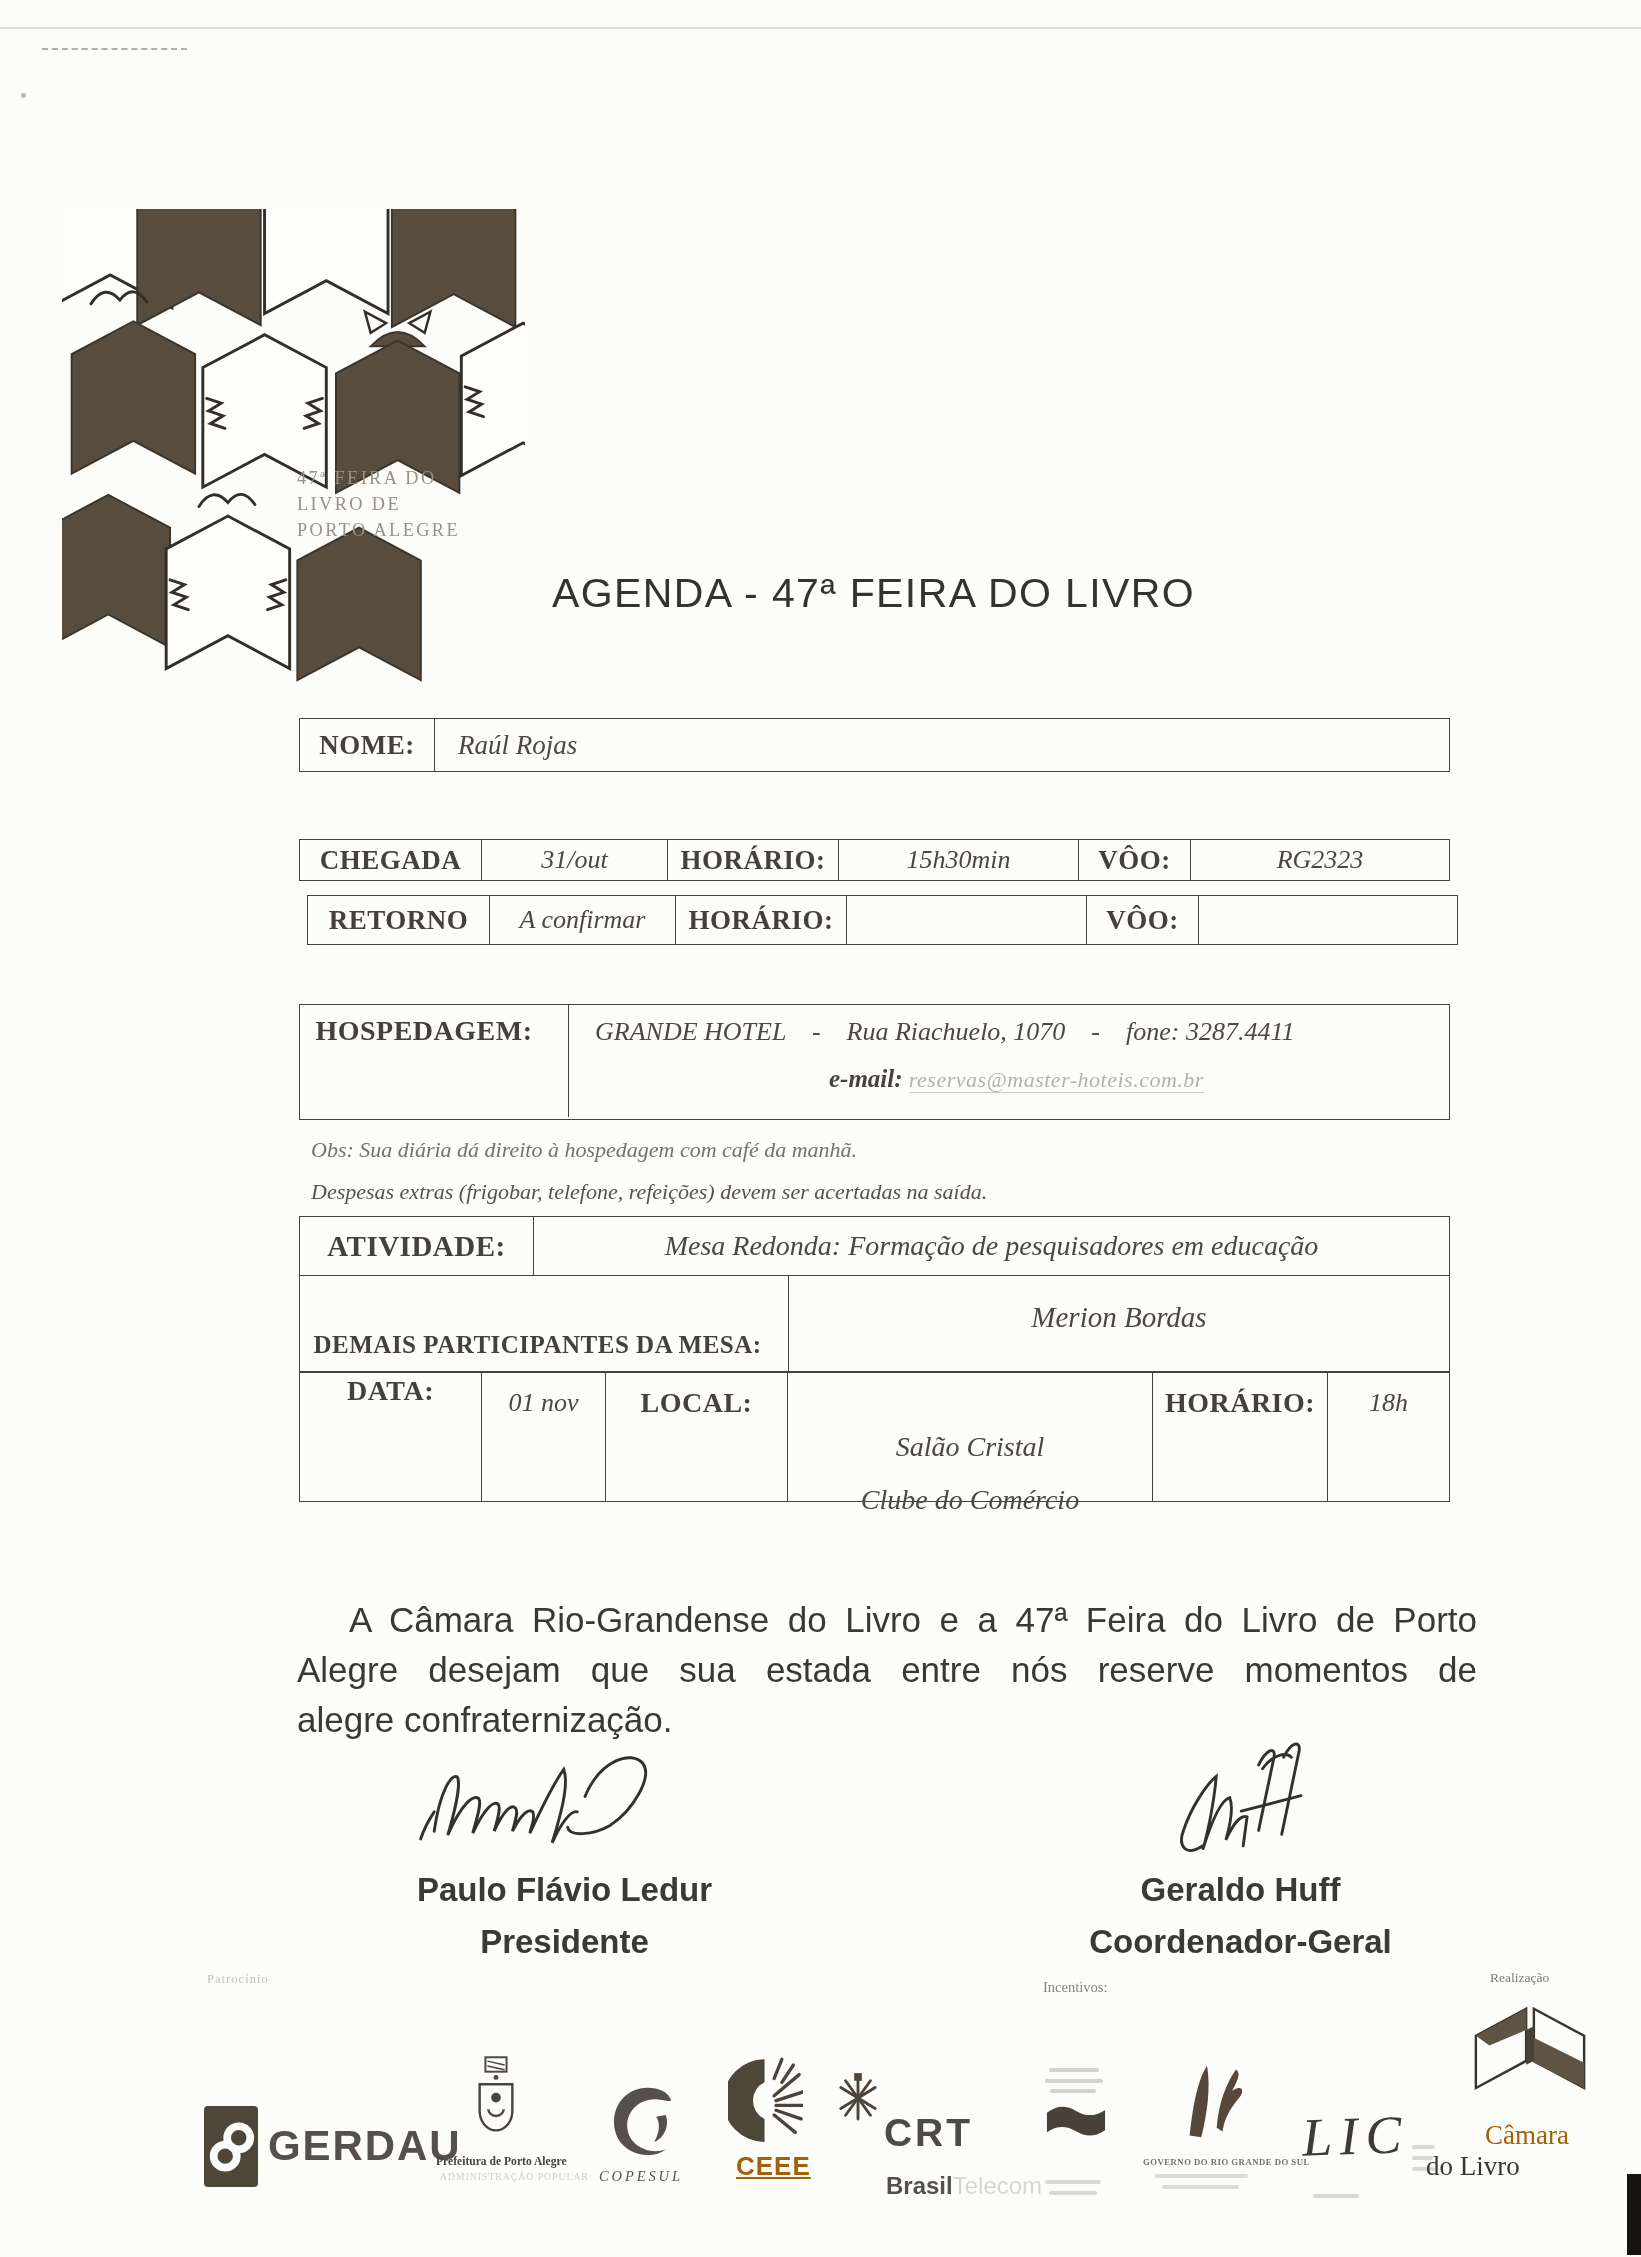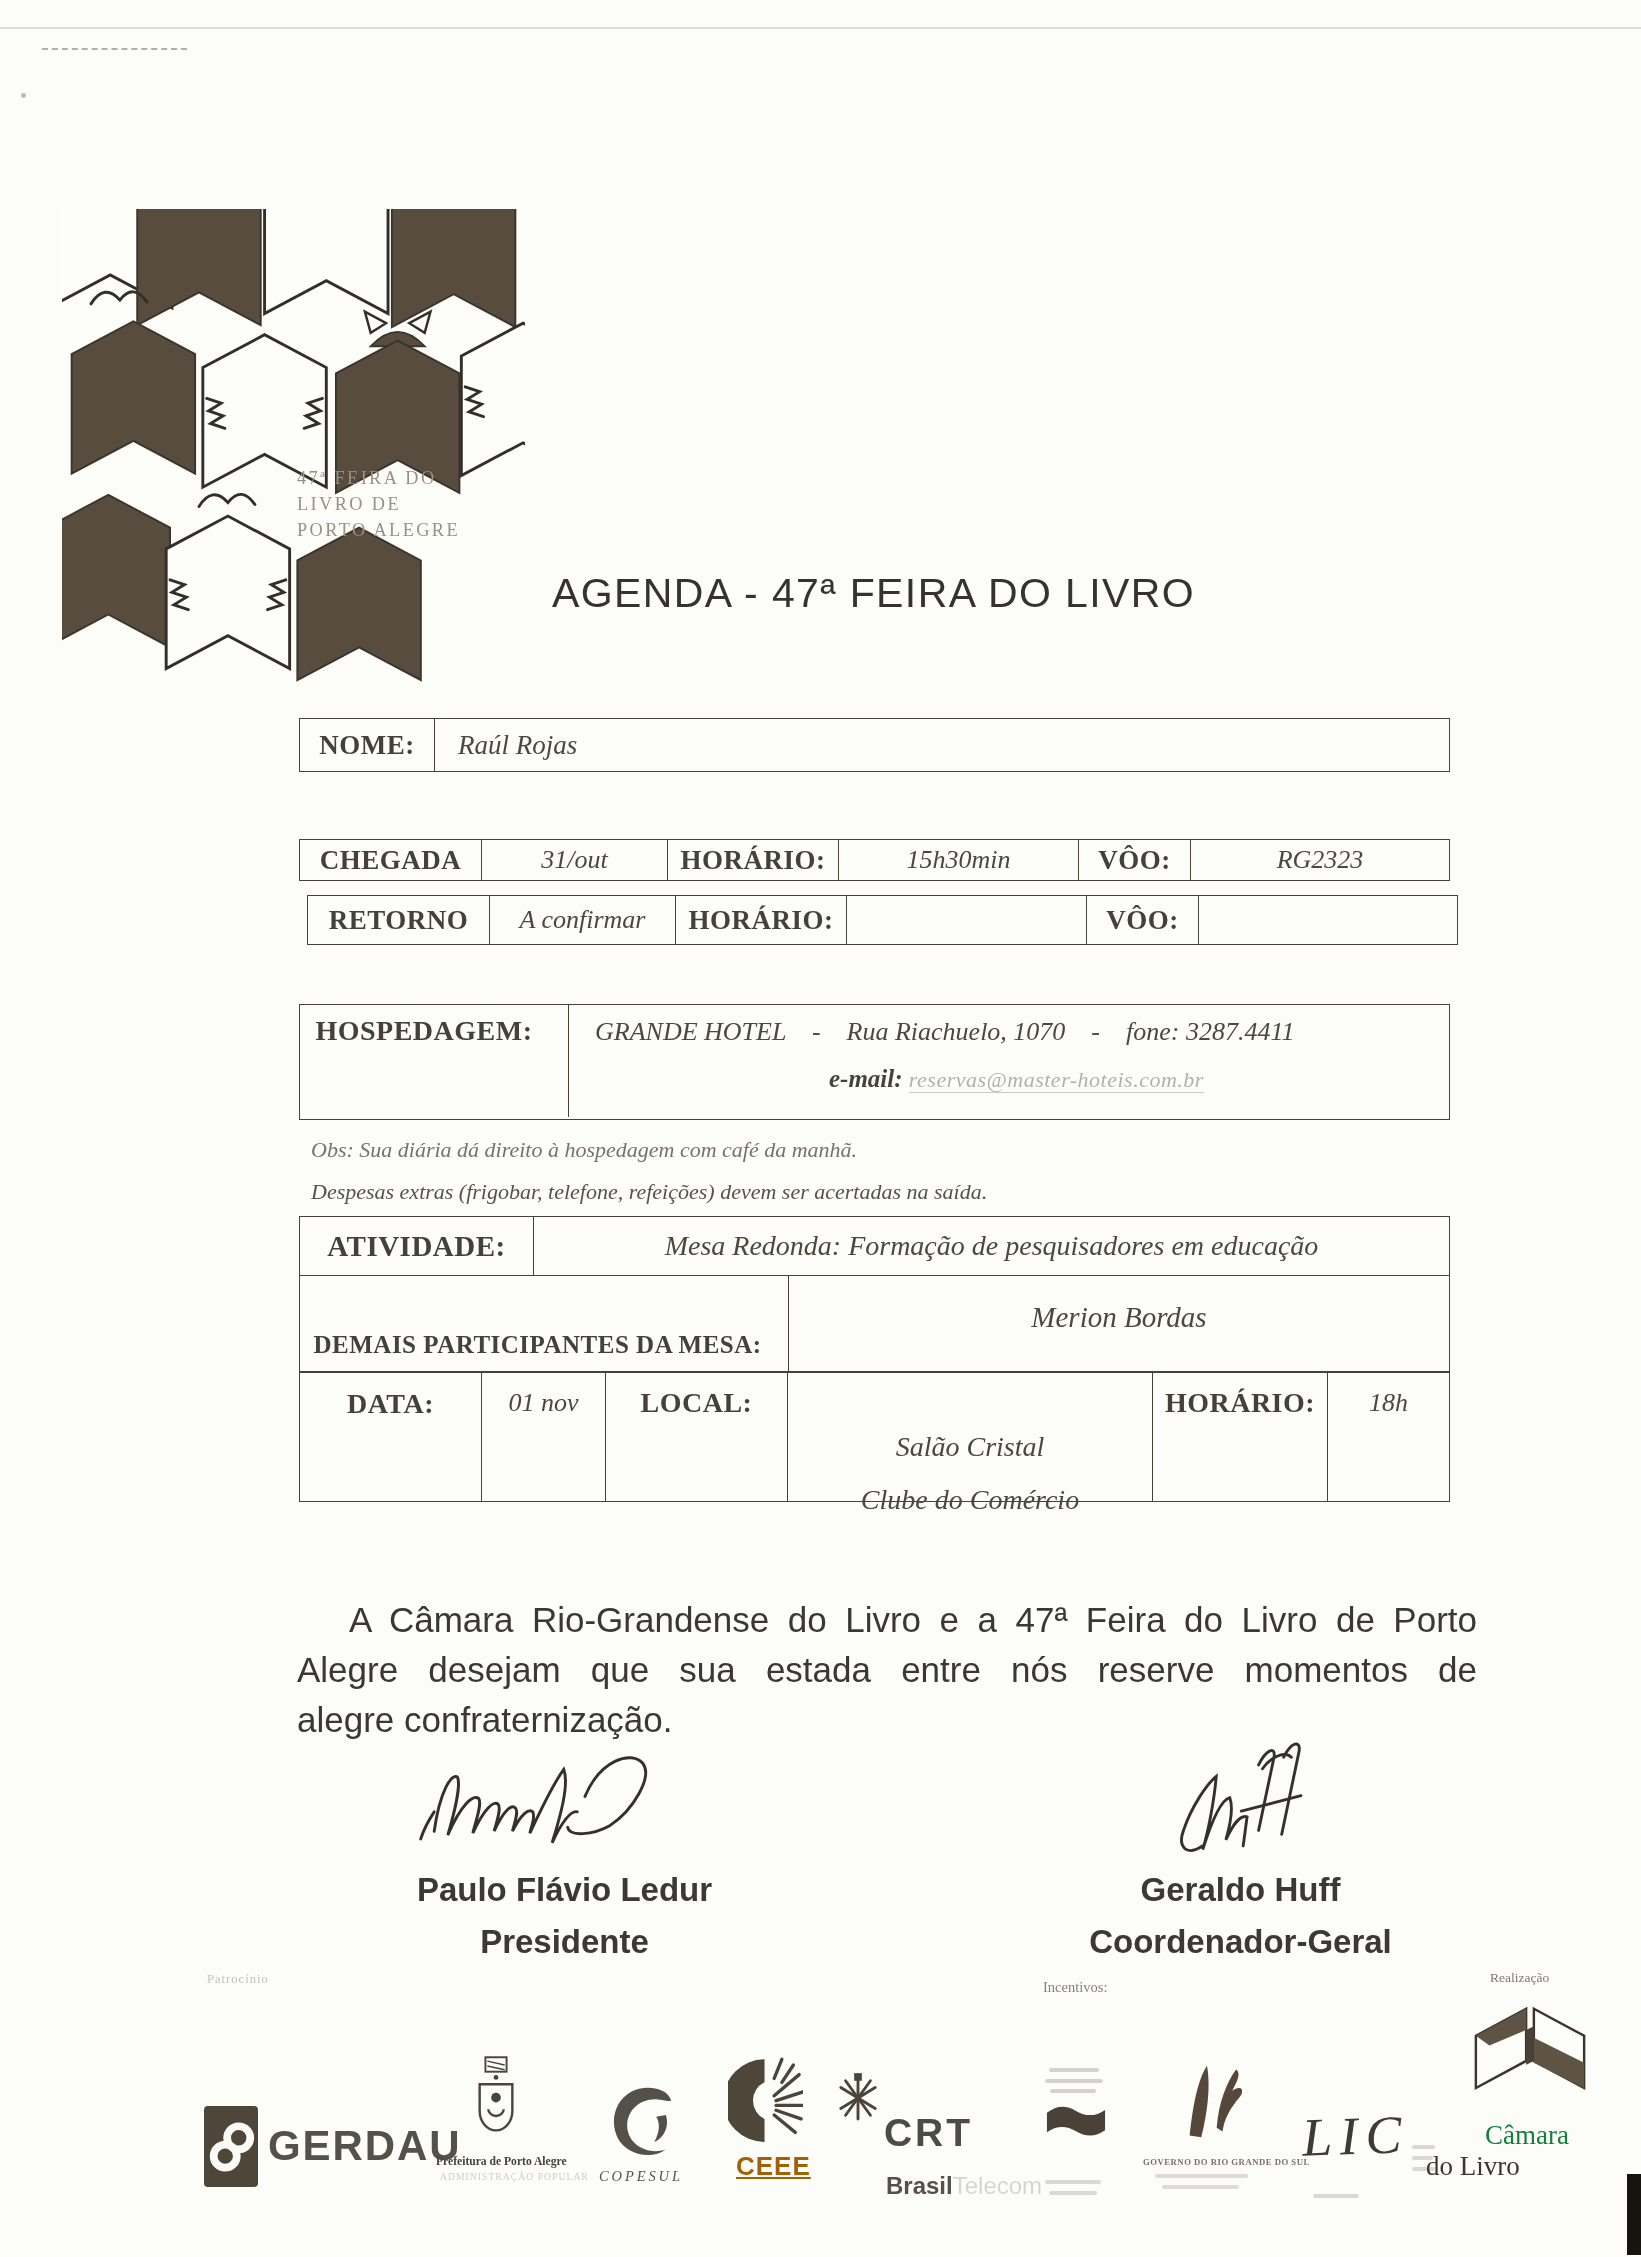--- a/index.html
+++ b/index.html
@@ -111,21 +111,21 @@
     <div class="cell cl lbl" style="width:234px;font-size:29px;">ATIVIDADE:</div>
     <div class="cell val" style="flex:1;font-size:28px;">Mesa Redonda: Formação de pesquisadores em educação</div>
   </div>
 
   <div class="abs box row" style="left:299px;top:1275px;width:1151px;height:97px;">
     <div class="cell cl lbl" style="width:489px;font-size:25px;justify-content:flex-start;align-items:flex-end;padding:0 0 11.6px 13.5px;">DEMAIS PARTICIPANTES DA MESA:</div>
     <div class="cell val" style="flex:1;font-size:29px;align-items:flex-start;padding-top:25px;">Merion Bordas</div>
   </div>
 
   <div class="abs box row" style="left:299px;top:1372px;width:1151px;height:130px;">
-    <div class="cell cl lbl" style="width:182px;font-size:28px;align-items:flex-start;padding-top:15px;">DATA:</div>
+    <div class="cell cl lbl" style="width:182px;font-size:28px;align-items:flex-start;padding-top:2px;">DATA:</div>
     <div class="cell cl val" style="width:124px;font-size:26px;align-items:flex-start;padding-top:15.4px;">01 nov</div>
     <div class="cell cl lbl" style="width:182px;font-size:28px;align-items:flex-start;padding-top:13.5px;">LOCAL:</div>
     <div class="cl" style="width:365px;box-sizing:border-box;text-align:center;padding-top:13.5px;">
       <div class="val" style="font-size:28px;margin-top:44px;">Salão Cristal</div>
       <div class="val" style="font-size:28px;margin-top:21px;">Clube do Comércio</div>
     </div>
     <div class="cell cl lbl" style="width:175px;font-size:28px;align-items:flex-start;padding-top:13.5px;">HORÁRIO:</div>
     <div class="cell val" style="flex:1;font-size:26px;align-items:flex-start;padding-top:15.4px;">18h</div>
   </div>
 
@@ -234,17 +234,17 @@
   <div class="bar" style="left:1412px;top:2167px;width:23px;opacity:.3;"></div>
   <div class="bar" style="left:1313px;top:2194px;width:46px;opacity:.3;"></div>
 
   <svg class="abs" style="left:1470px;top:2001px" width="120" height="116" viewBox="0 0 124 120">
     <path d="M6,36 L58,8 L58,62 L6,90 Z" fill="#fcfcf9" stroke="#3a342c" stroke-width="2.5"></path>
     <path d="M66,8 L118,36 L118,90 L66,62 Z" fill="#fcfcf9" stroke="#3a342c" stroke-width="2.5"></path>
     <path d="M6,36 L58,8 L58,30 L20,46 Z" fill="#5f5344"></path>
     <path d="M66,38 L118,64 L118,90 L66,64 Z" fill="#5f5344"></path>
     <path d="M58,30 L66,26 L66,62 L58,66 Z" fill="#4a4136"></path>
   </svg>
-  <div class="abs" style="left:1485px;top:2120px;font-size:27px;color:#15803d;">Câmara</div>
+  <div class="abs" style="left:1485px;top:2120px;font-size:27px;color:#a16207;">Câmara</div>
   <div class="abs" style="left:1426px;top:2151px;font-size:27px;color:#39352f;">do Livro</div>
 
 </div>
 
 
 </body></html>

